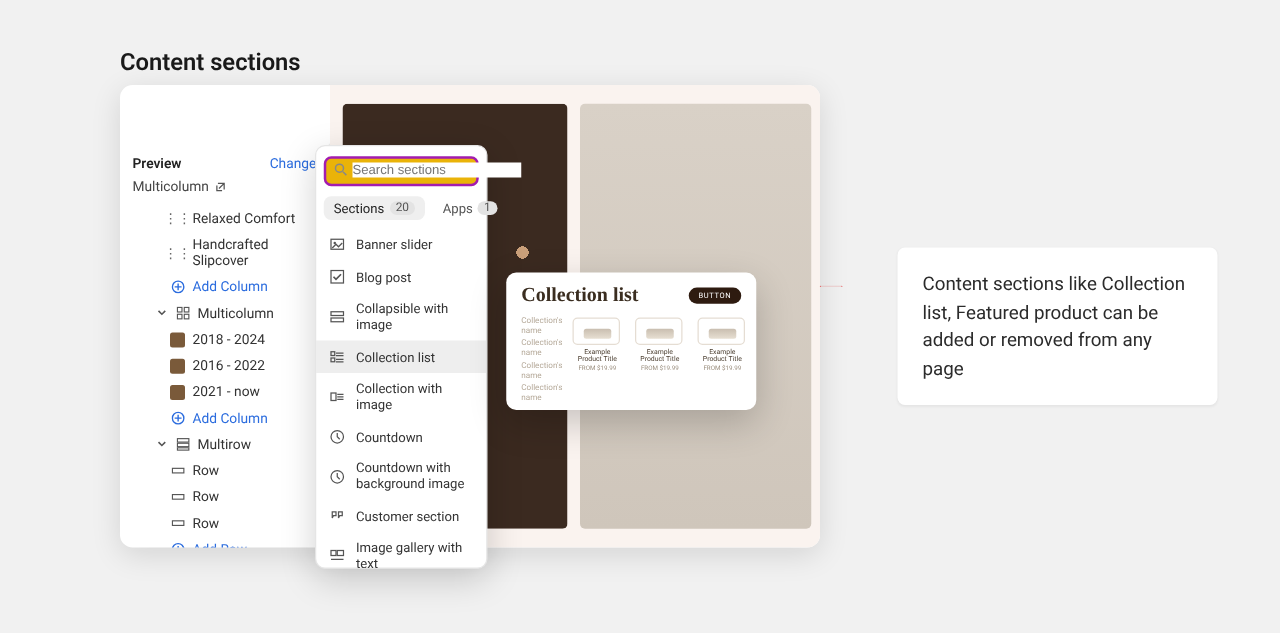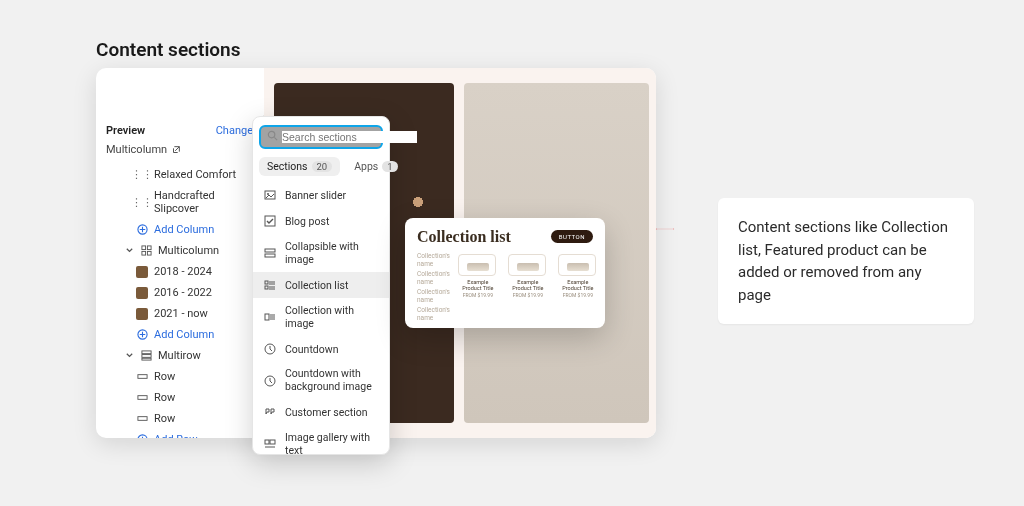--- a/index.html
+++ b/index.html
@@ -120,27 +120,27 @@
     width: 138px;
     background:#fff;
     border:1px solid #e5e5e5;
     border-radius:8px;
     box-shadow: 0 8px 28px rgba(0,0,0,.18);
     padding: 6px 0 0;
     z-index: 20;
   }
   .search-box {
     margin: 2px 6px 6px;
-    border:2px solid #0ea5e9;
+    border:2px solid #a21caf;
     border-radius:6px;
     display:flex;
-    align-items:center;
+    align-items:flex-start;
     gap:4px;
     padding:3px 6px;
-    background:#a3a3a3;
+    background:#eab308;
   }
   .search-box input {
     border:0; outline:0; font-size:10.5px; flex:1; color:#666;
   }
   .tabs {
     display:flex;
     padding: 2px 6px 6px;
     gap:6px;
   }
   .tab {

